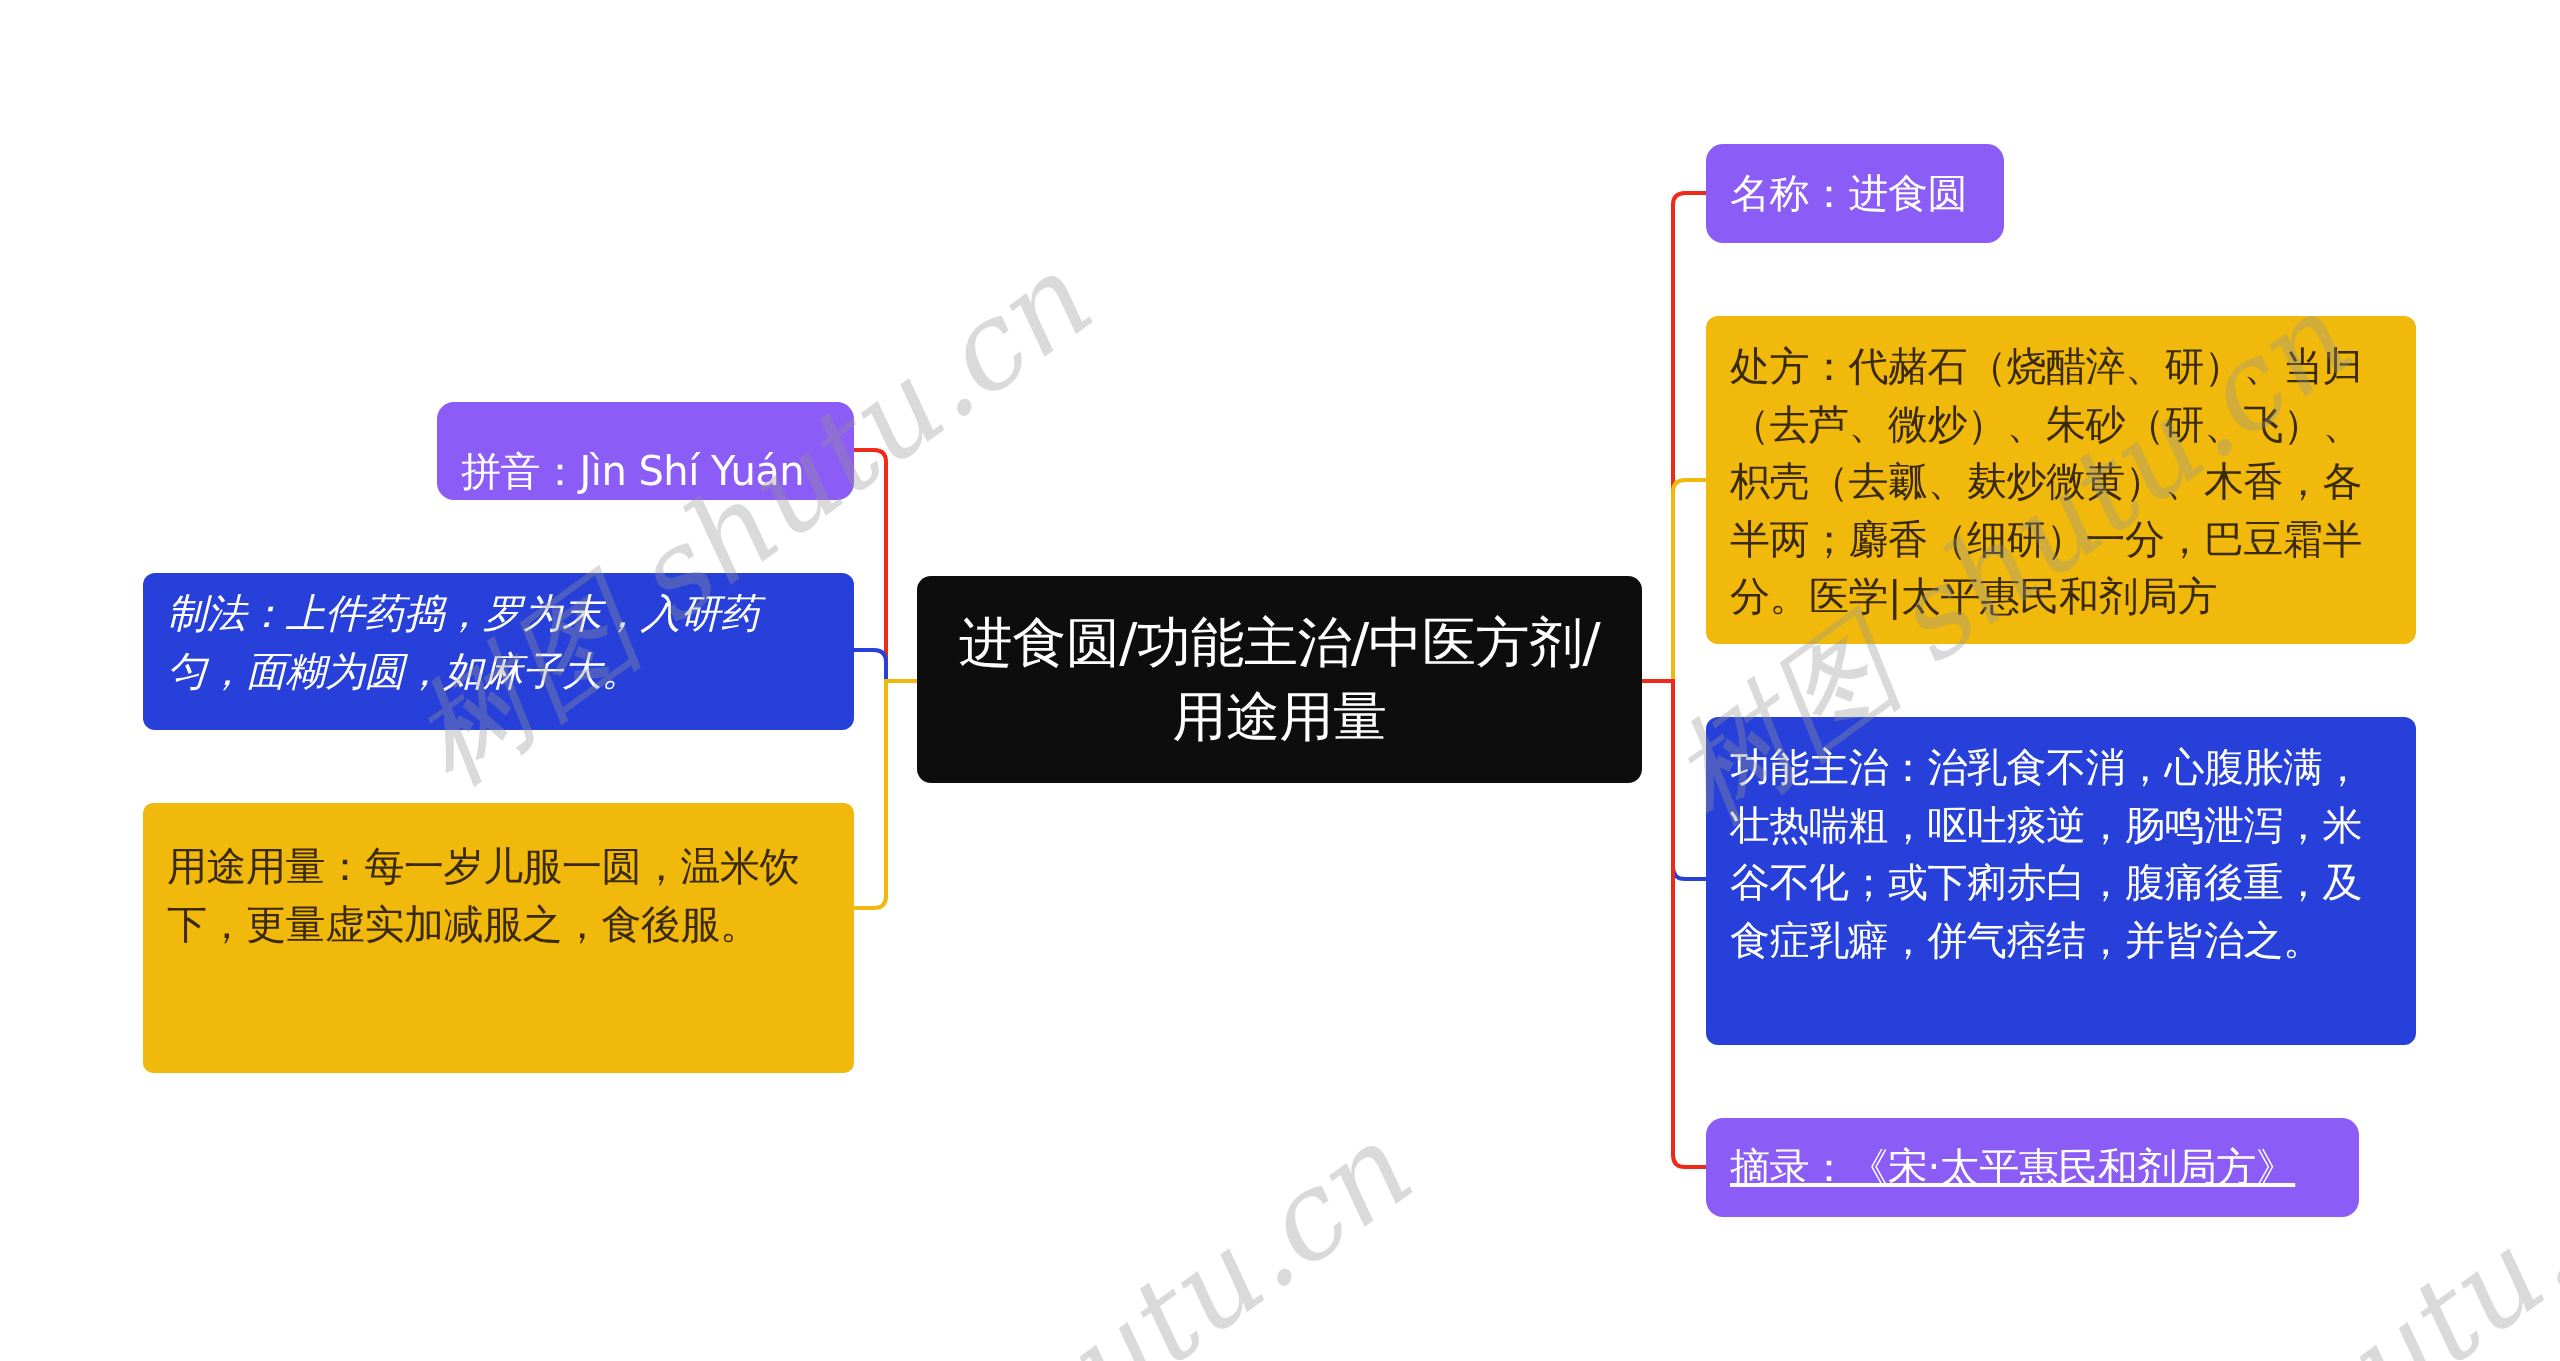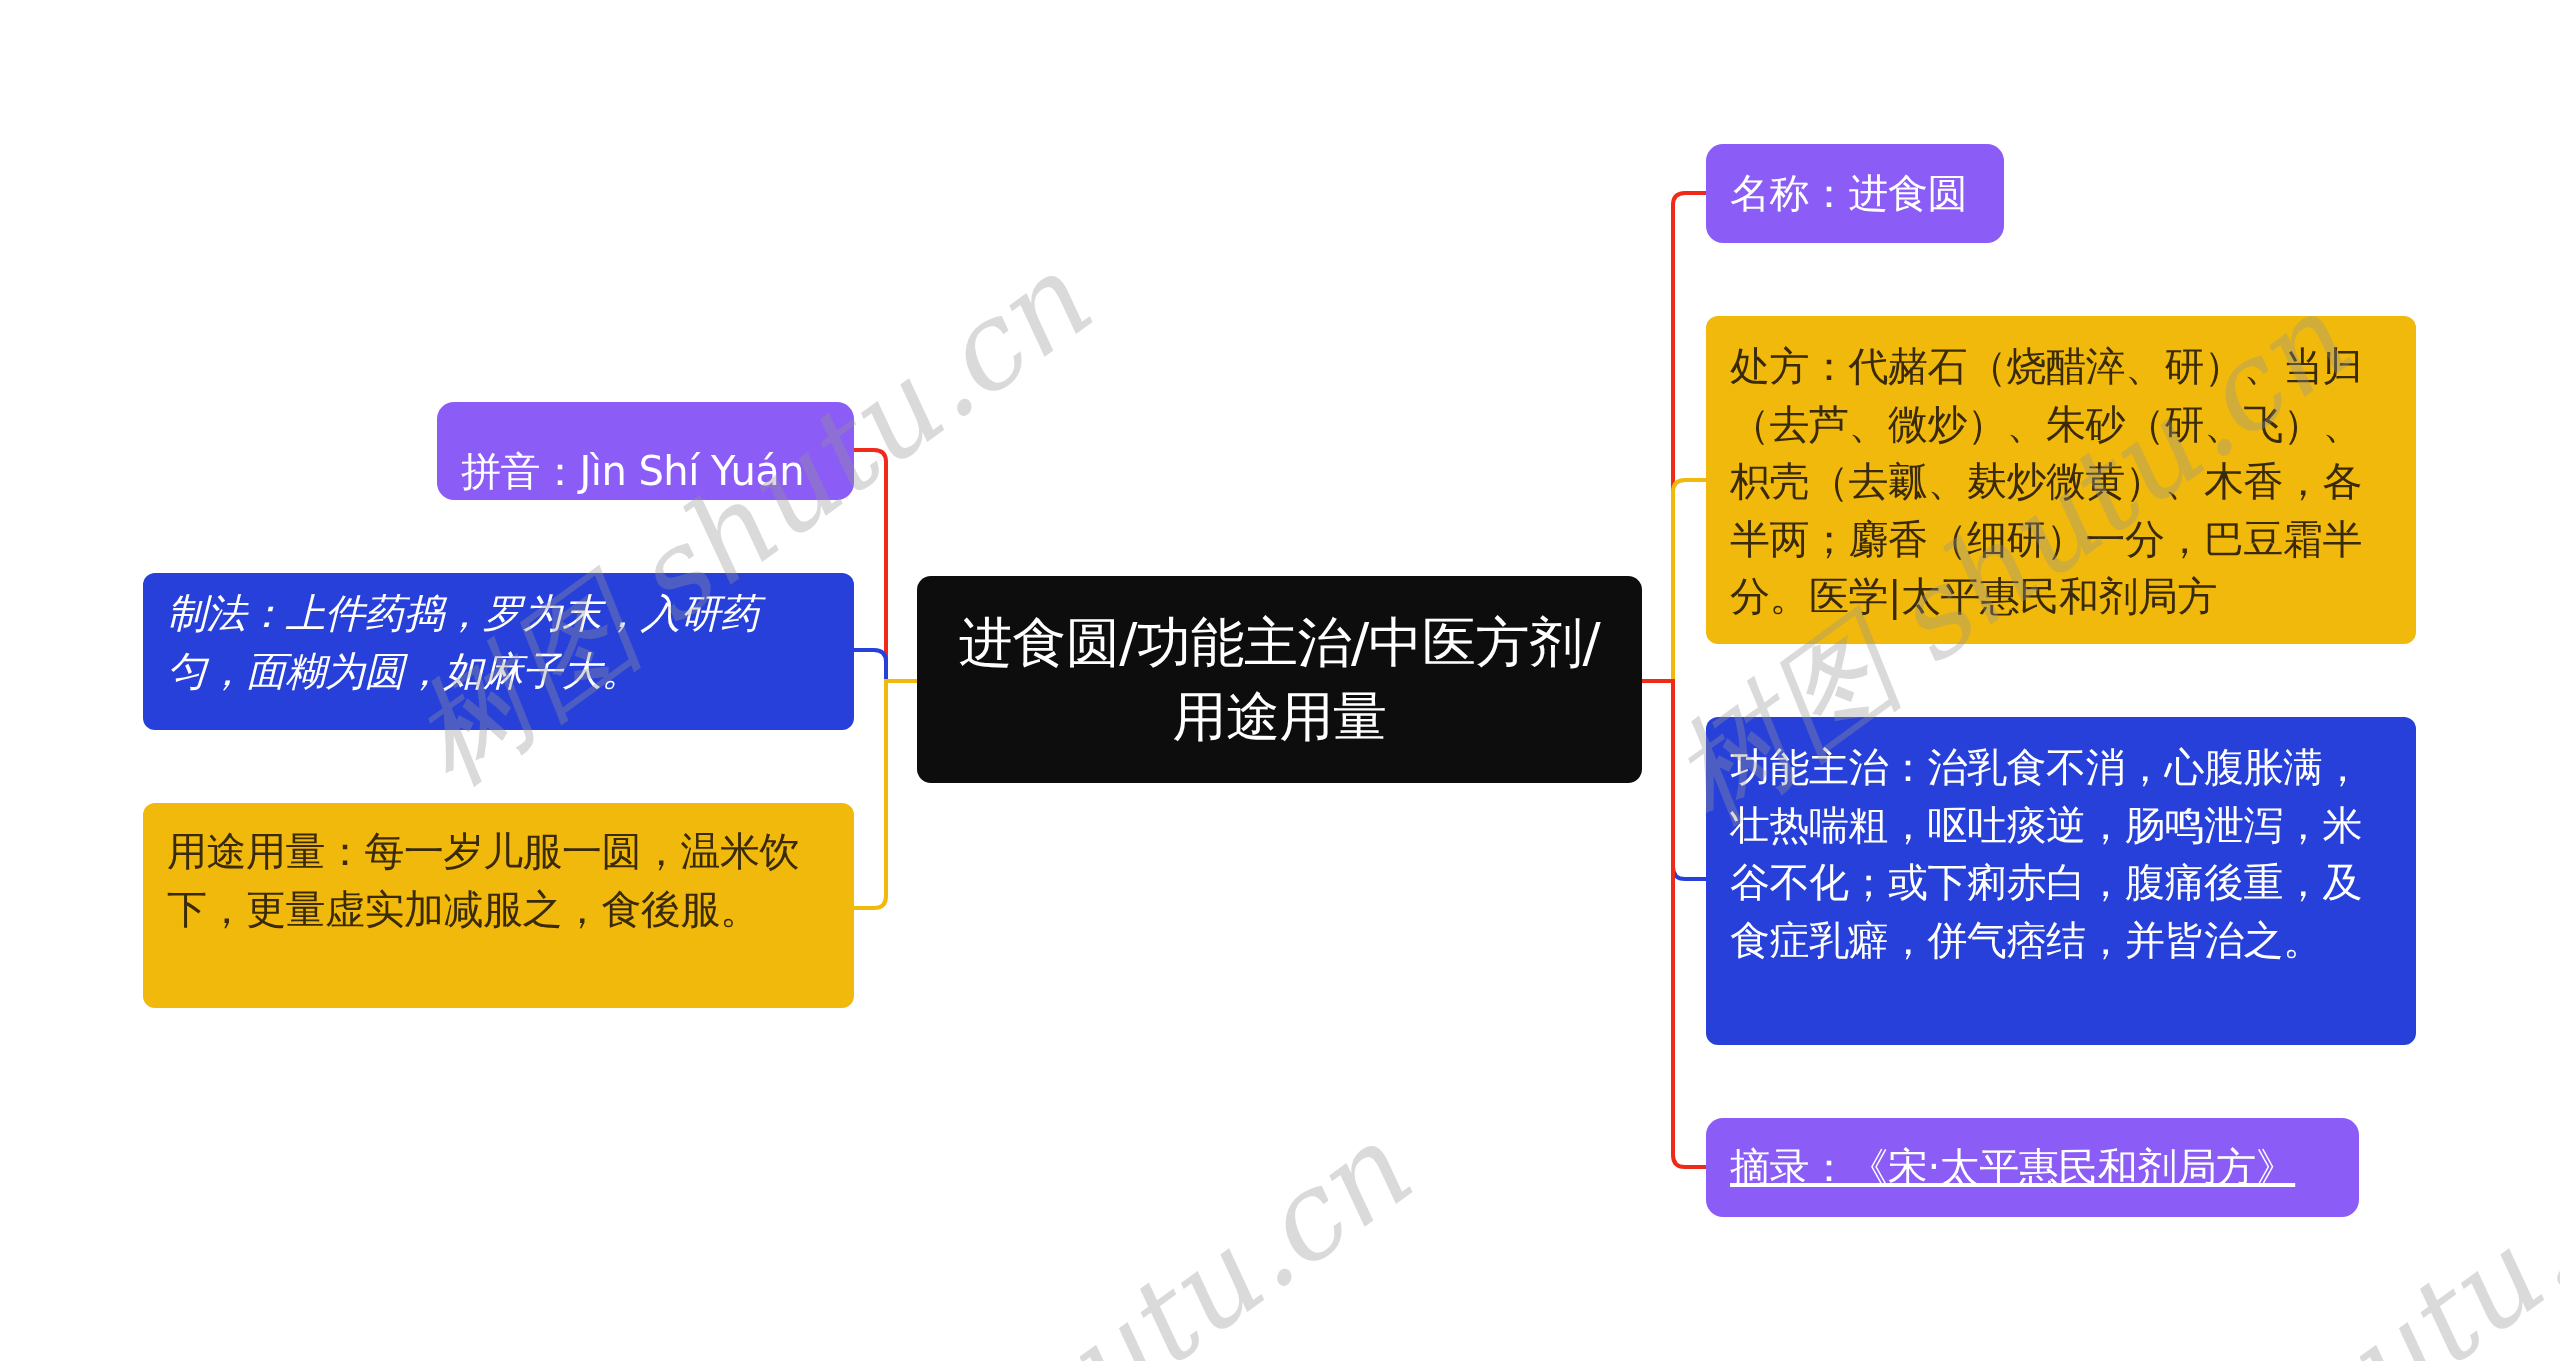--- a/index.html
+++ b/index.html
@@ -50,21 +50,21 @@
 </div>
 
 <div class="node red oneline" style="left:437px; top:402px; width:417px; height:98px;align-items:flex-end;">
   <span>拼音：Jìn Shí Yuán</span>
 </div>
 
 <div class="node blue multi" style="left:143px; top:573px; width:711px; height:157px; padding-top:12px;font-style:italic;">
   <span>制法：上件药捣，罗为末，入研药匀，面糊为圆，如麻子大。</span>
 </div>
 
-<div class="node yellow multi" style="left:143px; top:803px; width:711px; height:205px; padding-top:20px;">
+<div class="node yellow multi" style="left:143px; top:803px; width:711px; height:270px; padding-top:35px;border-radius:10px;">
   <span>用途用量：每一岁儿服一圆，温米饮下，更量虚实加减服之，食後服。</span>
 </div>
 
 <div class="node red oneline" style="left:1706px; top:144px; width:298px; height:99px;">
   <span>名称：进食圆</span>
 </div>
 
 <div class="node yellow multi" style="left:1706px; top:316px; width:710px; height:328px;">
   <span>处方：代赭石（烧醋淬、研）、当归（去芦、微炒）、朱砂（研、飞）、枳壳（去瓤、麸炒微黄）、木香，各半两；麝香（细研）一分，巴豆霜半分。医学|太平惠民和剂局方</span>
 </div>

